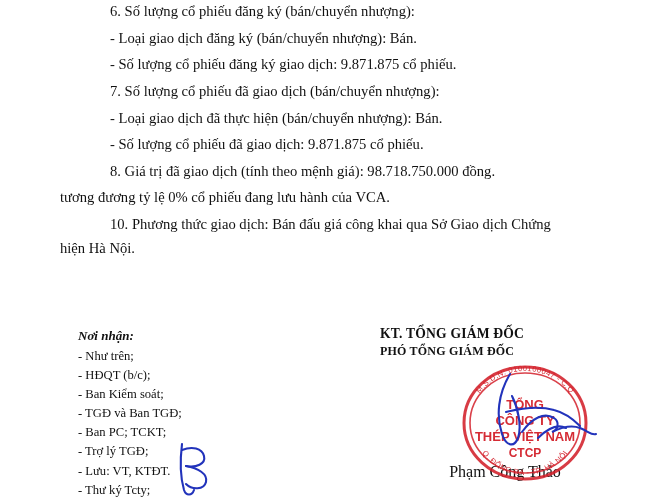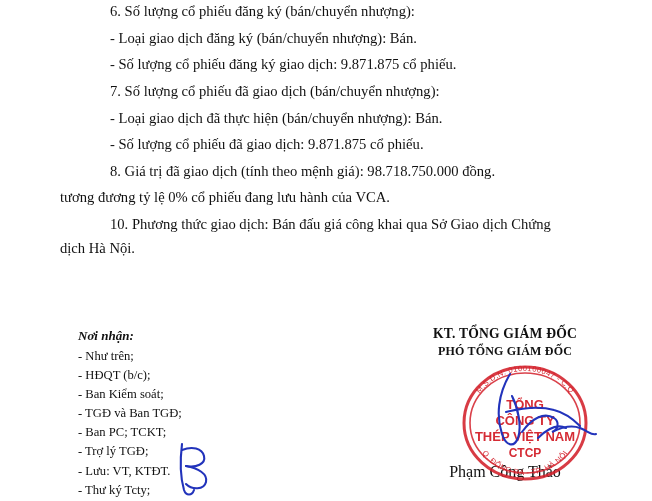--- a/index.html
+++ b/index.html
@@ -60,21 +60,20 @@
     list-style: none;
   }
   .recipients li {
     white-space: nowrap;
   }
   .signblock {
     position: absolute;
     left: 380px;
     top: 16px;
     width: 250px;
-    text-align: center;
   }
   .signblock .line1 {
     font-weight: bold;
     font-size: 13.6px;
     letter-spacing: 0.2px;
   }
   .signblock .line2 {
     font-weight: bold;
     font-size: 12px;
     letter-spacing: 0.2px;
@@ -137,21 +136,21 @@
   <div class="hang">
     <span>8. Giá trị đã giao dịch (tính theo mệnh giá): 98.718.750.000 đồng.</span>
   </div>
 
   <div class="hang">
     <span class="l2">tương đương tỷ lệ 0% cổ phiếu đang lưu hành của VCA.</span>
   </div>
 
   <div class="hang">
     <span>10. Phương thức giao dịch: Bán đấu giá công khai qua Sở Giao dịch Chứng</span>
-    <span class="l2">dịch Hà Nội.</span>
+    <span class="l2">hiện Hà Nội.</span>
   </div>
 
 
 </div>
 
 <div class="footer">
 
   <div class="recipients">
     <div class="title">Nơi nhận:</div>
     <ul>

